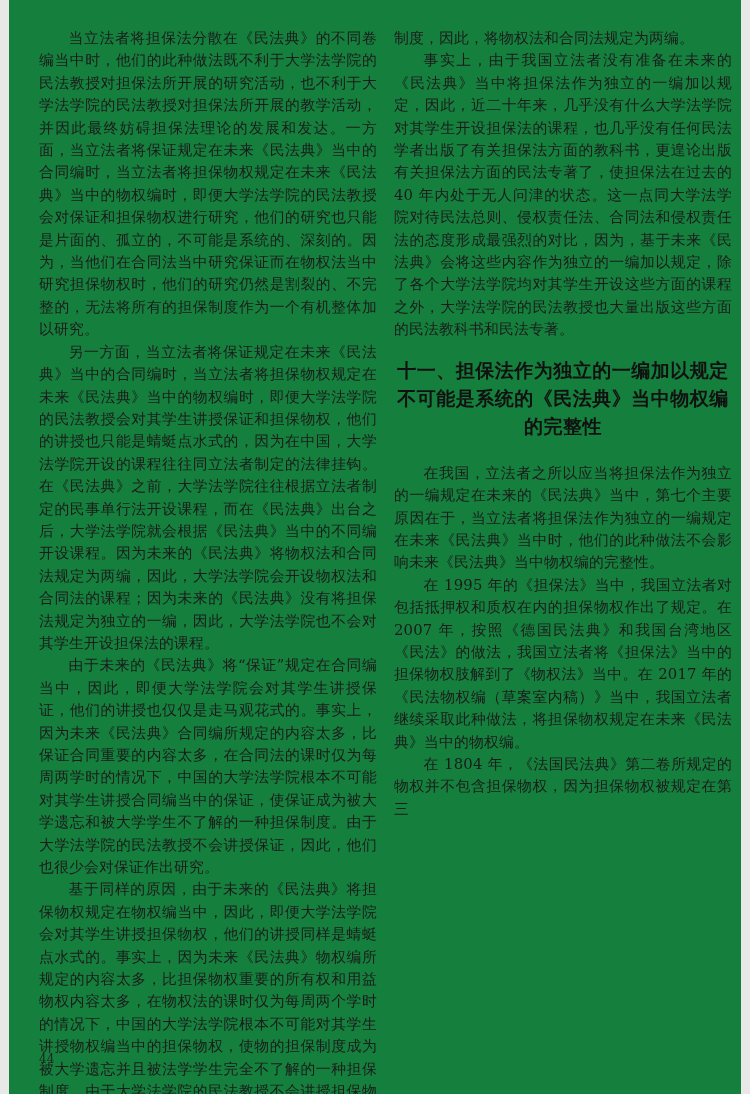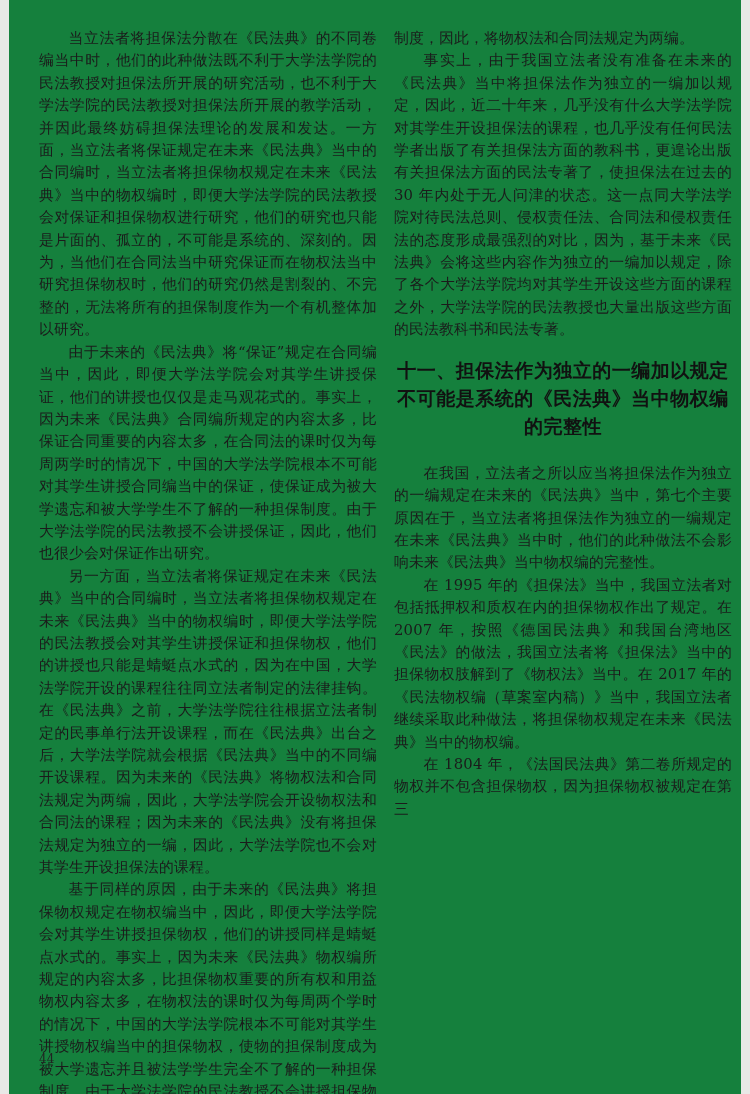--- a/index.html
+++ b/index.html
@@ -58,27 +58,27 @@
     color: #222;
   }
 </style>
 </head>
 <body>
 
 <div class="page">
   <div class="columns">
     <div class="column">
         <p class="para indent">当立法者将担保法分散在《民法典》的不同卷编当中时，他们的此种做法既不利于大学法学院的民法教授对担保法所开展的研究活动，也不利于大学法学院的民法教授对担保法所开展的教学活动，并因此最终妨碍担保法理论的发展和发达。一方面，当立法者将保证规定在未来《民法典》当中的合同编时，当立法者将担保物权规定在未来《民法典》当中的物权编时，即便大学法学院的民法教授会对保证和担保物权进行研究，他们的研究也只能是片面的、孤立的，不可能是系统的、深刻的。因为，当他们在合同法当中研究保证而在物权法当中研究担保物权时，他们的研究仍然是割裂的、不完整的，无法将所有的担保制度作为一个有机整体加以研究。</p>
+        <p class="para indent">另一方面，当立法者将保证规定在未来《民法典》当中的合同编时，当立法者将担保物权规定在未来《民法典》当中的物权编时，即便大学法学院的民法教授会对其学生讲授保证和担保物权，他们的讲授也只能是蜻蜓点水式的，因为在中国，大学法学院开设的课程往往同立法者制定的法律挂钩。在《民法典》之前，大学法学院往往根据立法者制定的民事单行法开设课程，而在《民法典》出台之后，大学法学院就会根据《民法典》当中的不同编开设课程。因为未来的《民法典》将物权法和合同法规定为两编，因此，大学法学院会开设物权法和合同法的课程；因为未来的《民法典》没有将担保法规定为独立的一编，因此，大学法学院也不会对其学生开设担保法的课程。</p>
         <p class="para indent">由于未来的《民法典》将“保证”规定在合同编当中，因此，即便大学法学院会对其学生讲授保证，他们的讲授也仅仅是走马观花式的。事实上，因为未来《民法典》合同编所规定的内容太多，比保证合同重要的内容太多，在合同法的课时仅为每周两学时的情况下，中国的大学法学院根本不可能对其学生讲授合同编当中的保证，使保证成为被大学遗忘和被大学学生不了解的一种担保制度。由于大学法学院的民法教授不会讲授保证，因此，他们也很少会对保证作出研究。</p>
-        <p class="para indent">另一方面，当立法者将保证规定在未来《民法典》当中的合同编时，当立法者将担保物权规定在未来《民法典》当中的物权编时，即便大学法学院的民法教授会对其学生讲授保证和担保物权，他们的讲授也只能是蜻蜓点水式的，因为在中国，大学法学院开设的课程往往同立法者制定的法律挂钩。在《民法典》之前，大学法学院往往根据立法者制定的民事单行法开设课程，而在《民法典》出台之后，大学法学院就会根据《民法典》当中的不同编开设课程。因为未来的《民法典》将物权法和合同法规定为两编，因此，大学法学院会开设物权法和合同法的课程；因为未来的《民法典》没有将担保法规定为独立的一编，因此，大学法学院也不会对其学生开设担保法的课程。</p>
         <p class="para indent">基于同样的原因，由于未来的《民法典》将担保物权规定在物权编当中，因此，即便大学法学院会对其学生讲授担保物权，他们的讲授同样是蜻蜓点水式的。事实上，因为未来《民法典》物权编所规定的内容太多，比担保物权重要的所有权和用益物权内容太多，在物权法的课时仅为每周两个学时的情况下，中国的大学法学院根本不可能对其学生讲授物权编当中的担保物权，使物的担保制度成为被大学遗忘并且被法学学生完全不了解的一种担保制度。由于大学法学院的民法教授不会讲授担保物权</p>
       </div>
     <div class="column">
         <p class="para">制度，因此，将物权法和合同法规定为两编。</p>
-        <p class="para indent">事实上，由于我国立法者没有准备在未来的《民法典》当中将担保法作为独立的一编加以规定，因此，近二十年来，几乎没有什么大学法学院对其学生开设担保法的课程，也几乎没有任何民法学者出版了有关担保法方面的教科书，更遑论出版有关担保法方面的民法专著了，使担保法在过去的 30 年内处于无人问津的状态。这一点同大学法学院对待民法总则、侵权责任法、合同法和侵权责任法的态度形成最强烈的对比，因为，基于未来《民法典》会将这些内容作为独立的一编加以规定，除了各个大学法学院均对其学生开设这些方面的课程之外，大学法学院的民法教授也大量出版这些方面的民法教科书和民法专著。</p>
+        <p class="para indent">事实上，由于我国立法者没有准备在未来的《民法典》当中将担保法作为独立的一编加以规定，因此，近二十年来，几乎没有什么大学法学院对其学生开设担保法的课程，也几乎没有任何民法学者出版了有关担保法方面的教科书，更遑论出版有关担保法方面的民法专著了，使担保法在过去的 40 年内处于无人问津的状态。这一点同大学法学院对待民法总则、侵权责任法、合同法和侵权责任法的态度形成最强烈的对比，因为，基于未来《民法典》会将这些内容作为独立的一编加以规定，除了各个大学法学院均对其学生开设这些方面的课程之外，大学法学院的民法教授也大量出版这些方面的民法教科书和民法专著。</p>
         <h2 class="section-heading">
           <div>十一、担保法作为独立的一编加以规定</div>
           <div>不可能是系统的《民法典》当中物权编的完整性</div>
         </h2>
         <p class="para indent">在我国，立法者之所以应当将担保法作为独立的一编规定在未来的《民法典》当中，第七个主要原因在于，当立法者将担保法作为独立的一编规定在未来《民法典》当中时，他们的此种做法不会影响未来《民法典》当中物权编的完整性。</p>
         <p class="para indent">在 1995 年的《担保法》当中，我国立法者对包括抵押权和质权在内的担保物权作出了规定。在 2007 年，按照《德国民法典》和我国台湾地区《民法》的做法，我国立法者将《担保法》当中的担保物权肢解到了《物权法》当中。在 2017 年的《民法物权编（草案室内稿）》当中，我国立法者继续采取此种做法，将担保物权规定在未来《民法典》当中的物权编。</p>
         <p class="para indent">在 1804 年，《法国民法典》第二卷所规定的物权并不包含担保物权，因为担保物权被规定在第三</p>
       </div>
   </div>
   <div class="page-number">44</div>

